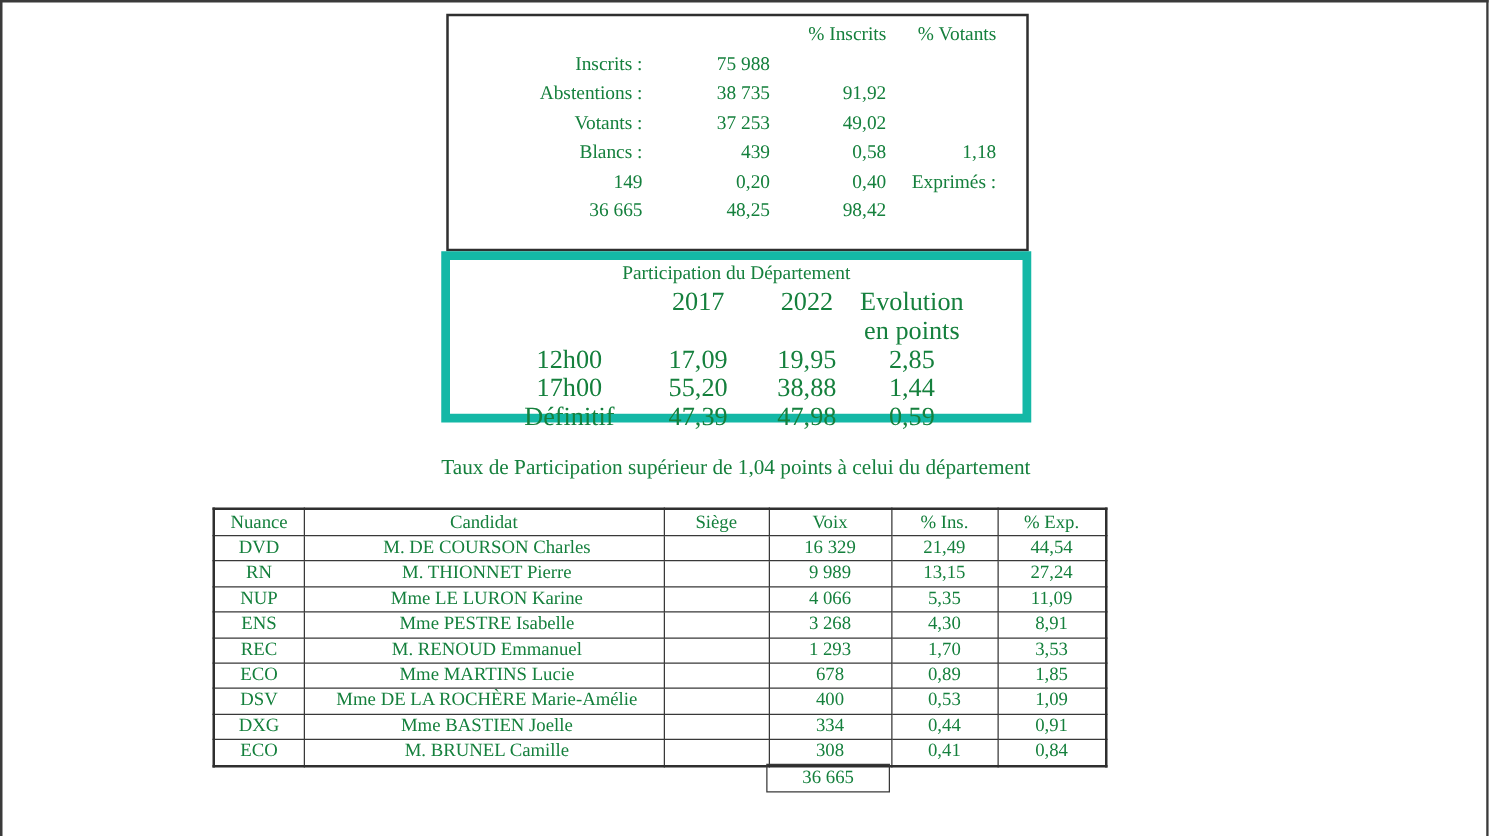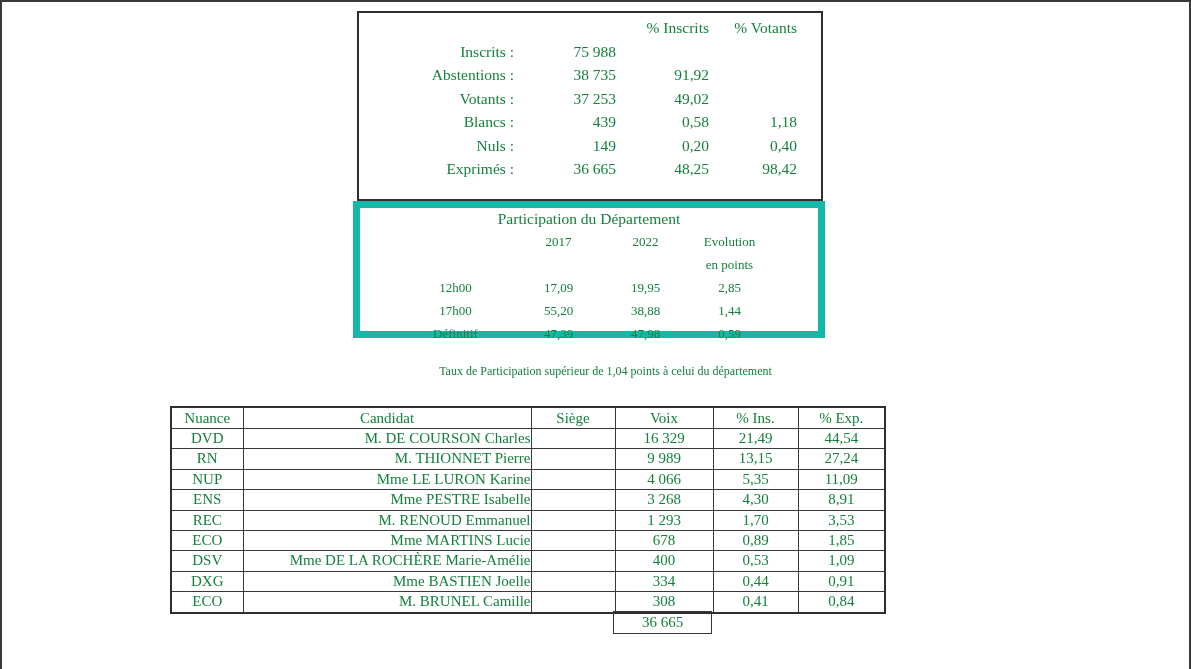--- a/index.html
+++ b/index.html
@@ -19,39 +19,39 @@
   .stats-grid .cell{text-align:right;line-height:23.5px;font-size:15.5px;white-space:nowrap;}
 
   
   .dept-box{
     position:absolute;left:351px;top:199px;width:472px;height:137px;box-sizing:border-box;
     border:7px solid #14b8a6;
   }
   .dept-title{text-align:center;line-height:22px;font-size:15.5px;white-space:nowrap;}
   .dept-grid{display:grid;grid-template-columns:115px 91px 83px 85px;grid-auto-rows:23px;
     padding:0 56px 0 38px;}
-  .dept-grid .cell{text-align:center;line-height:23px;font-size:13px;white-space:nowrap;}
-
-  
-  .note{position:absolute;left:351px;top:362px;width:505px;text-align:center;
-    font-size:12px;white-space:nowrap;}
+  .dept-grid .cell{text-align:center;line-height:23px;font-size:21px;white-space:nowrap;}
+
+  
+  .note{position:absolute;left:351px;top:362px;width:505px;
+    font-size:17px;white-space:nowrap;}
 
   
   table.results{
     position:absolute;left:168px;top:404px;width:714px;
     border-collapse:collapse;table-layout:fixed;font-size:15px;
     border:2px solid #2f2f2f;
     padding-left:48px;
   }
   table.results th,table.results td{
     border:1px solid #383838;height:19.4px;line-height:19.4px;padding:0;
     text-align:center;font-weight:normal;white-space:nowrap;overflow:hidden;
   }
   table.results th{height:20px;line-height:20px;}
-  table.results td.cand{text-align:right;padding-left:5px;}
+  table.results td.cand{text-align:center;padding-left:5px;}
 
   
   .total-box{
     position:absolute;left:611px;top:609px;width:99px;height:23px;box-sizing:border-box;
     border:1px solid #383838;text-align:center;line-height:21px;font-size:15px;
   }
 </style>
 </head>
 <body>
 
@@ -77,21 +77,20 @@
       <div class="cell">Votants :</div>
       <div class="cell">37 253</div>
       <div class="cell">49,02</div>
       <div class="cell"></div>
 
       <div class="cell">Blancs :</div>
       <div class="cell">439</div>
       <div class="cell">0,58</div>
       <div class="cell">1,18</div>
 
-      <div class="cell">Nuls :</div>
       <div class="cell">149</div>
       <div class="cell">0,20</div>
       <div class="cell">0,40</div>
 
       <div class="cell">Exprimés :</div>
       <div class="cell">36 665</div>
       <div class="cell">48,25</div>
       <div class="cell">98,42</div>
     </div>
   </div>

